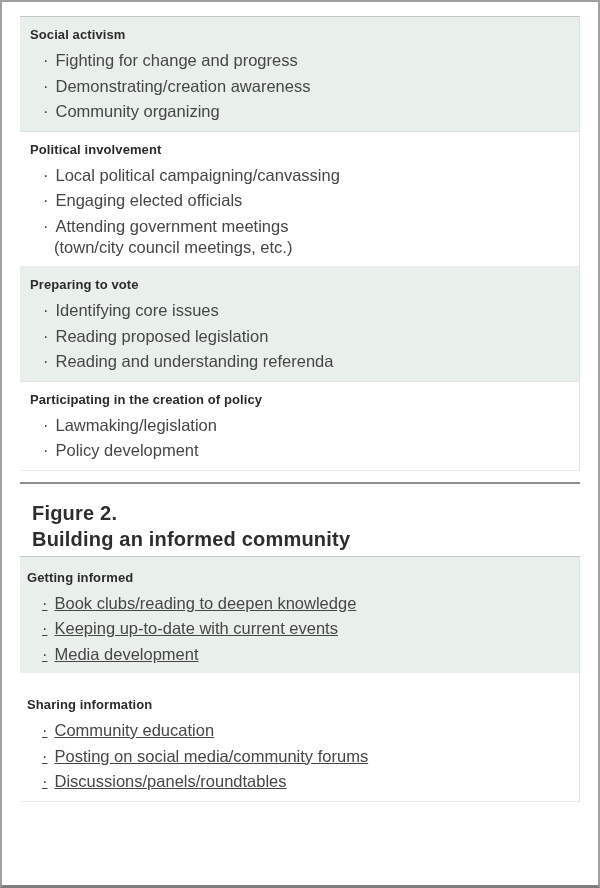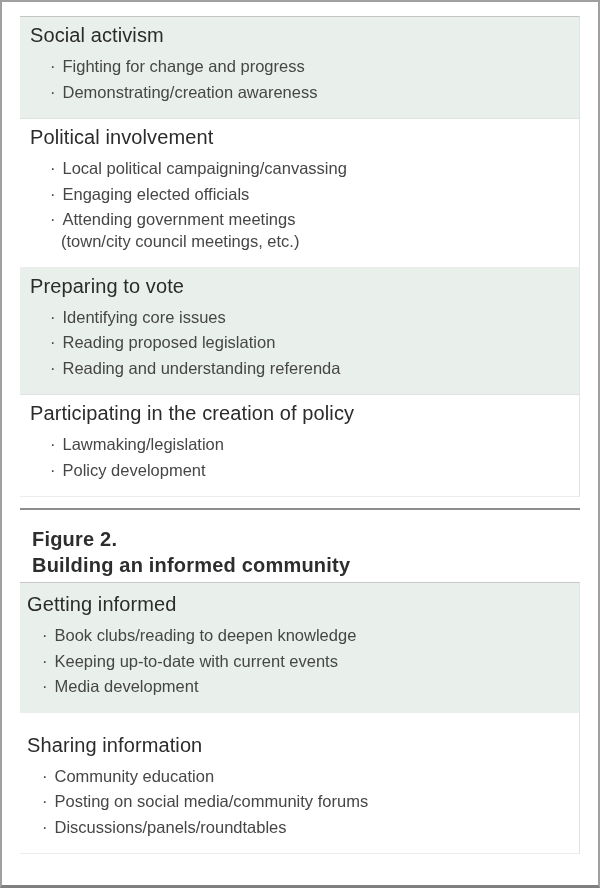--- a/index.html
+++ b/index.html
@@ -30,33 +30,33 @@
     border-top:1px solid var(--rule-light);
     border-right:1px solid var(--rule-faint);
   }
   .sec{padding:7px 0 5px;}
   .sec--green{
     background:var(--green);
     border-bottom:1px solid #dde4df;
   }
   .sec--white{border-bottom:1px solid #ececec;}
   .sec h3{
-    font-size:20px;line-height:22px;font-weight:normal;
+    font-size:13px;line-height:22px;font-weight:bold;
     color:var(--ink-heading);
     margin:0 0 2px;letter-spacing:.1px;
   }
   .fig1 .sec h3{padding-left:10px;}
   .fig2 .sec h3{padding-left:7px;}
-  .sec ul{list-style:none;margin:8px;padding:0 8px 0 0;}
+  .sec ul{list-style:none;margin:1px;padding:0 8px 0 0;}
   .sec li{
     font-size:16.5px;line-height:25.5px;
     color:var(--ink-body);
   }
   .fig1 .sec li{padding-left:22px;}
-  .fig2 .sec li{padding-left:14px;}
+  .fig2 .sec li{padding-left:21px;text-decoration:underline;}
   .sec li .dot{margin-right:7px;}
   .sec li .cont{
     display:block;padding-left:11px;line-height:21px;
     margin-top:-2px;padding-bottom:2px;
   }
   .divider{
     border:none;height:2px;background:#8d8d8d;
     margin:11px 0 16px 0;
   }
   .fig2 .fig-title{margin-bottom:4px;}
@@ -70,20 +70,21 @@
 
   <section class="fig1">
 
     <div class="list">
 
       <div class="sec sec--green">
         <h3>Social activism</h3>
         <ul>
           <li><span class="dot">·</span><span>Fighting for change and progress</span></li>
           <li><span class="dot">·</span><span>Demonstrating/creation awareness</span></li>
+          <li><span class="dot">·</span><span>Community organizing</span></li>
         </ul>
       </div>
 
       <div class="sec sec--white">
         <h3>Political involvement</h3>
         <ul>
           <li><span class="dot">·</span><span>Local political campaigning/canvassing</span></li>
           <li><span class="dot">·</span><span>Engaging elected officials</span></li>
           <li><span class="dot">·</span><span>Attending government meetings</span><span class="cont">(town/city council meetings, etc.)</span></li>
         </ul>

